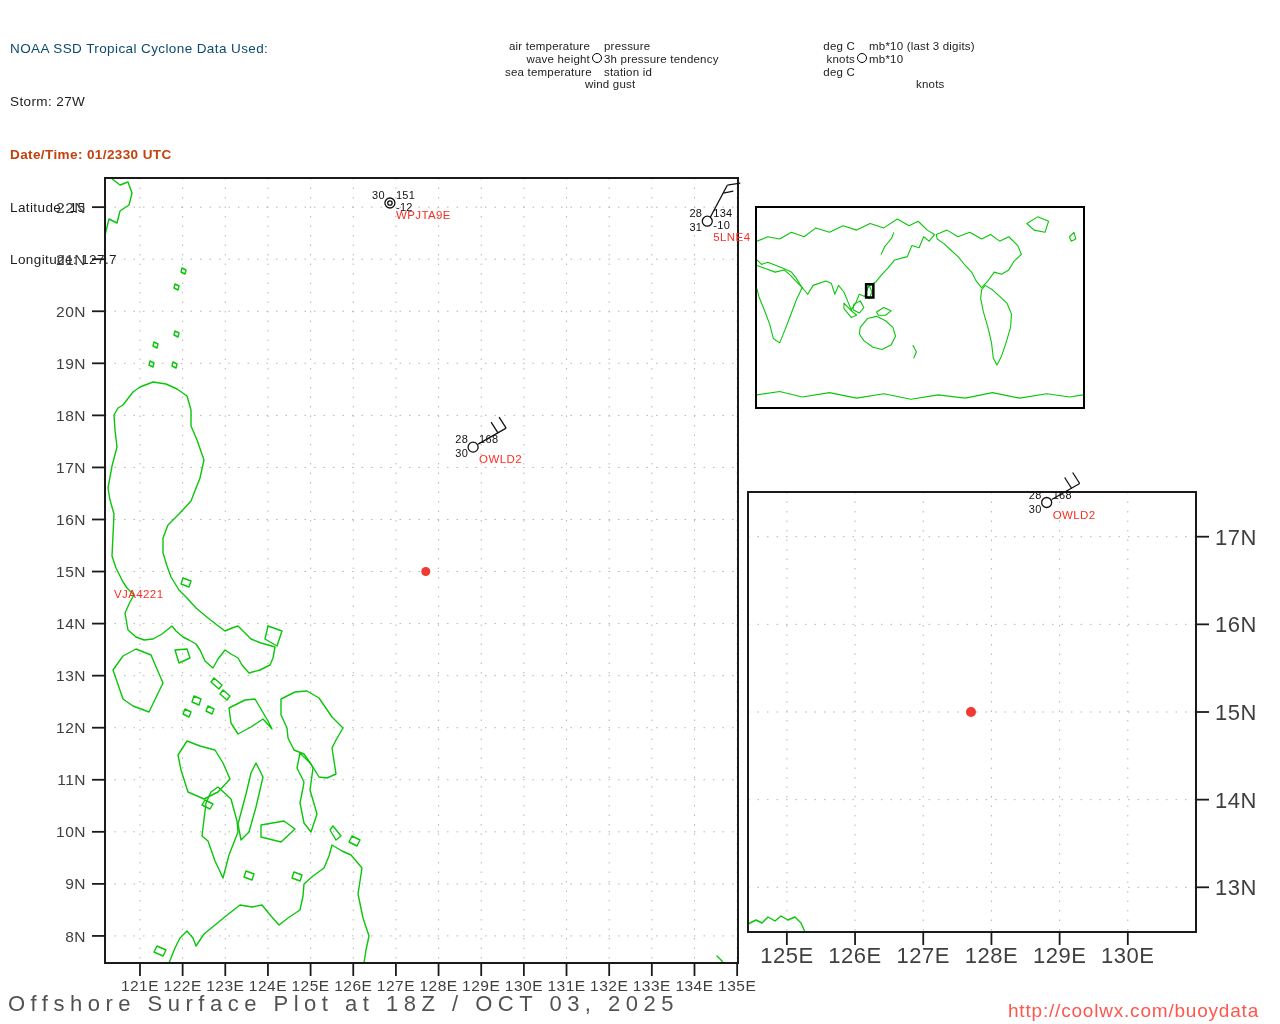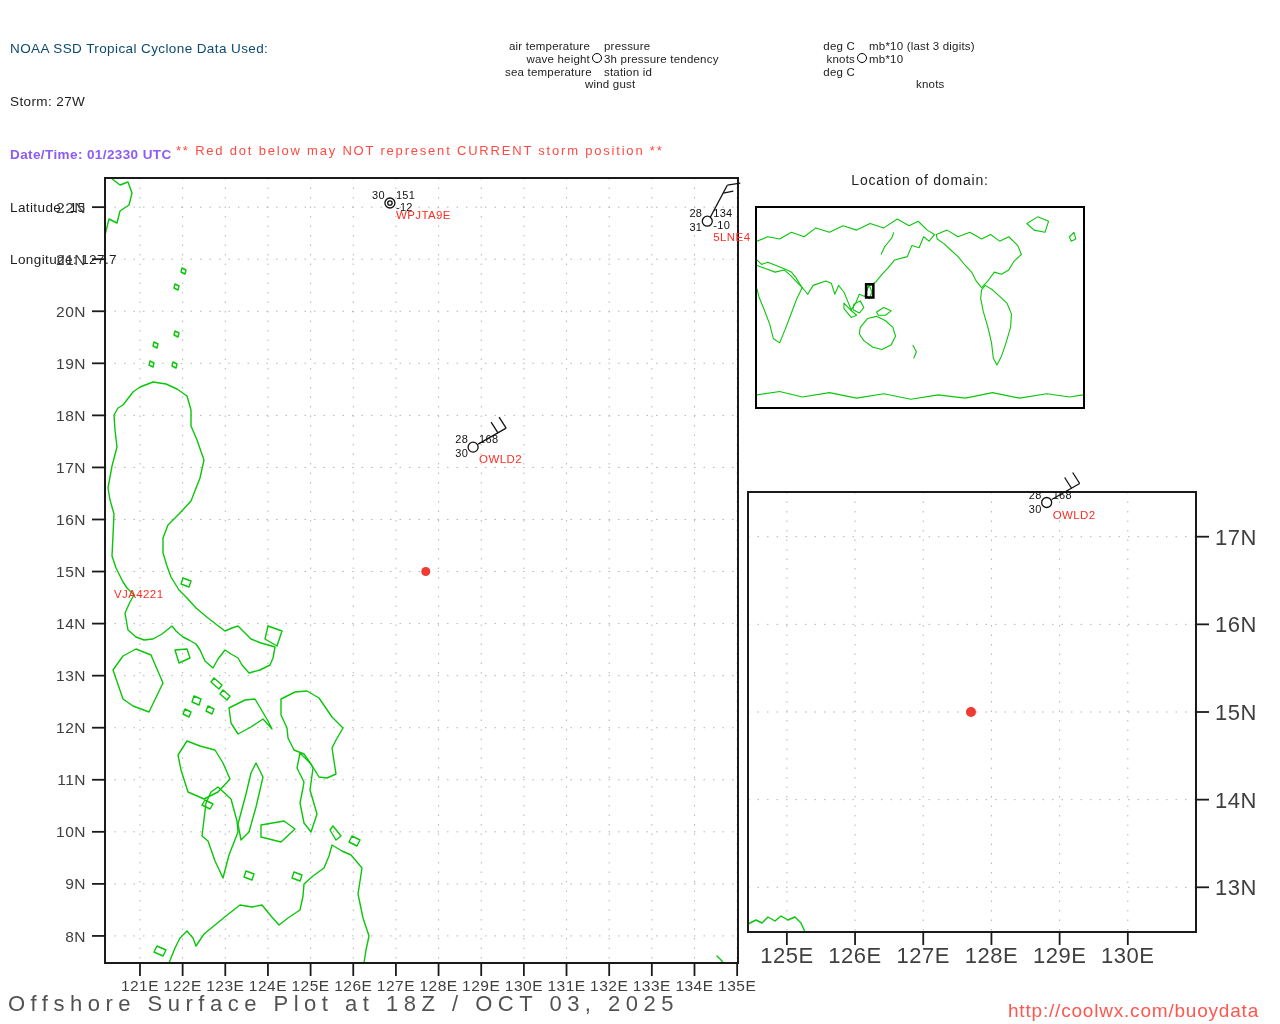--- a/index.html
+++ b/index.html
@@ -1,20 +1,20 @@
 <!DOCTYPE html>
 <html><head>
 <meta charset="utf-8">
 <style>
   html,body{margin:0;padding:0;background:#fff;}
   #canvas{position:relative;width:1280px;height:1024px;background:#fff;overflow:hidden;
           font-family:"Liberation Sans", sans-serif;}
   .hdr{position:absolute;left:10px;top:5px;font-size:13.5px;line-height:17.6px;letter-spacing:.4px;color:#1c1c1c;white-space:pre;}
   .hdr .red{color:#0c4a6e;}
-  .hdr .redbold{color:#8b5cf6;font-weight:bold;}
+  .hdr .redbold{color:#c2410c;font-weight:bold;}
   #caution{position:absolute;left:622px;top:2px;font-size:23px;letter-spacing:2.2px;color:#ff544c;white-space:nowrap;}
   #warning{position:absolute;left:176px;top:143px;font-size:13px;letter-spacing:1.8px;color:#ff4a42;white-space:nowrap;}
   .legend{position:absolute;top:40px;font-size:11.5px;line-height:12.8px;color:#1c1c1c;letter-spacing:.2px;}
   #legend-left{left:505px;width:230px;}
   #legend-right{left:798px;width:240px;}
   .lgrow{display:flex;height:12.8px;}
   #legend-left .ll{width:85px;text-align:right;white-space:nowrap;}
   #legend-right .ll{width:57px;text-align:right;white-space:nowrap;}
   .lc{width:14px;display:flex;justify-content:center;}
   .circ{display:inline-block;width:8px;height:8px;border:1.4px solid #000;border-radius:50%;}
@@ -47,21 +47,20 @@
 <div id="canvas">
 
   <div class="hdr">
     <div class="red">NOAA SSD Tropical Cyclone Data Used:</div>
     <div>Storm: 27W</div>
     <div class="redbold">Date/Time: 01/2330 UTC</div>
     <div>Latitude: 15</div>
     <div>Longitude: 127.7</div>
   </div>
 
-  <div id="warning">** Red dot below may NOT represent CURRENT storm position **</div>
 
   <div id="legend-left" class="legend">
     <div class="lgrow">
       <span class="ll">air temperature</span>
       <span class="lc"></span>
       <span class="lr">pressure</span>
     </div>
     <div class="lgrow">
       <span class="ll">wave height</span>
       <span class="lc">
@@ -91,21 +90,20 @@
       <span class="lr">mb*10</span>
     </div>
     <div class="lgrow">
       <span class="ll">deg C</span>
       <span class="lc"></span>
       <span class="lr"></span>
     </div>
     <div class="lgbottom">knots</div>
   </div>
 
-  <div id="world-title">Location of domain:</div>
   <div id="world-frame">
     <svg id="world-svg" viewBox="0 0 360 180" preserveAspectRatio="none">
         <path d="M0,30 L12,26 25,28 38,22 52,26 65,18 80,22 95,16 110,20 125,14 140,18 155,10 168,16 178,12 188,20 196,24 190,30 184,26 179,36 171,34 166,44 152,47 145,54 138,60 131,67 123,71 119,80 113,78 109,86 104,92 100,84 96,76 90,70 86,78 82,68 76,66 62,70 56,78 49,71 43,63 38,58 30,55 21,52 12,49 5,51 0,47" class="wcoast"></path>
         <path d="M0,52 L10,55 20,58 30,56 37,61 44,67 50,72 44,82 38,95 31,110 25,122 18,118 14,105 8,92 2,80 0,73" class="wcoast"></path>
         <path d="M137,42 L141,35 145,31 149,27 151,22" class="wcoast"></path>
         <path d="M114,108 L122,100 132,98 142,102 150,108 153,116 148,124 138,128 128,126 118,120 113,114 z" class="wcoast"></path>
         <path d="M132,94 L140,90 148,93 142,97 134,97 z" class="wcoast"></path>
         <path d="M107,87 L114,84 118,90 113,95 106,92 z" class="wcoast"></path>
         <path d="M96,86 L103,92 110,97 104,99 96,91 z" class="wcoast"></path>
         <path d="M121,74 L124,70 127,76 124,82 120,79 z" class="wcoast"></path>

